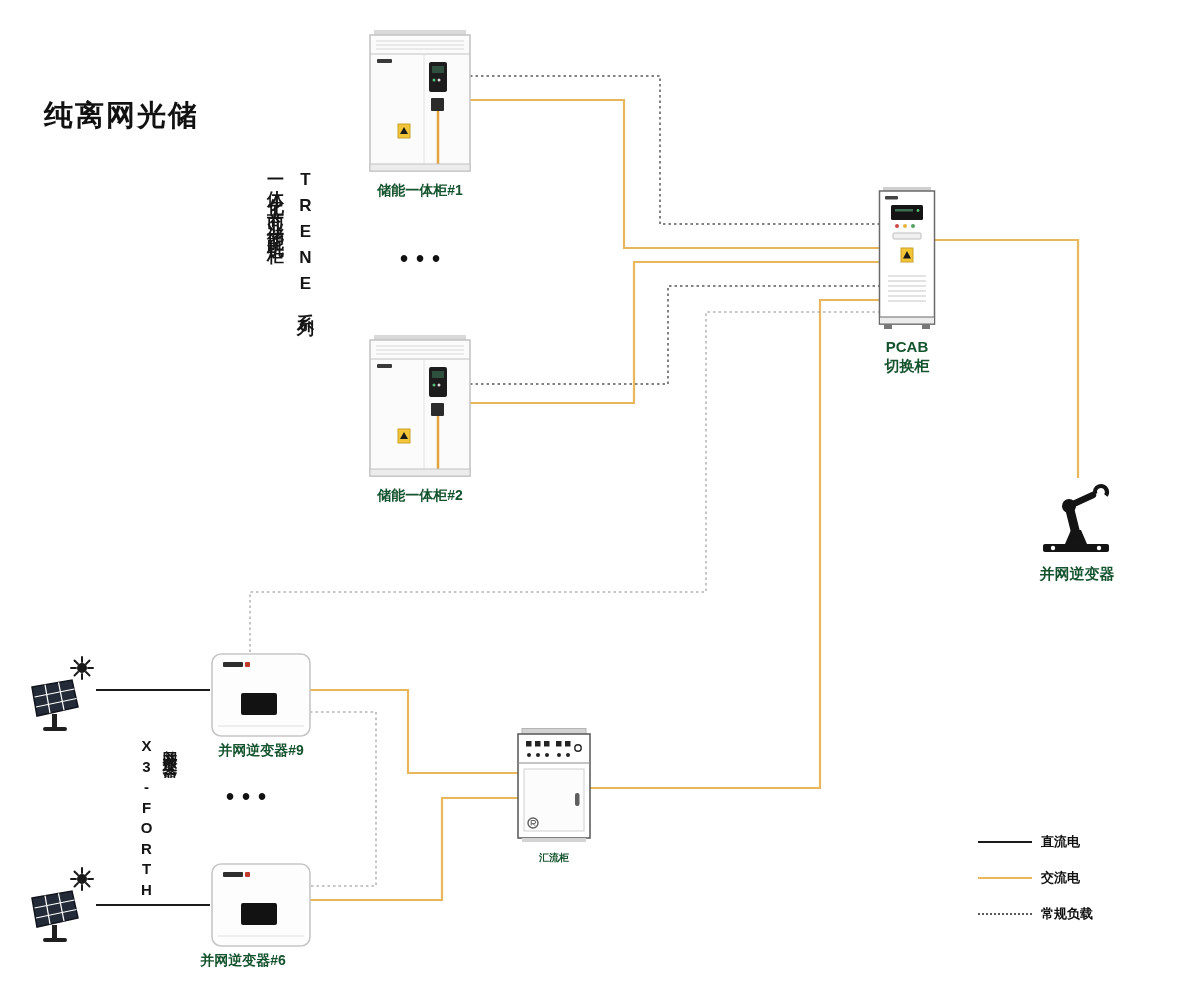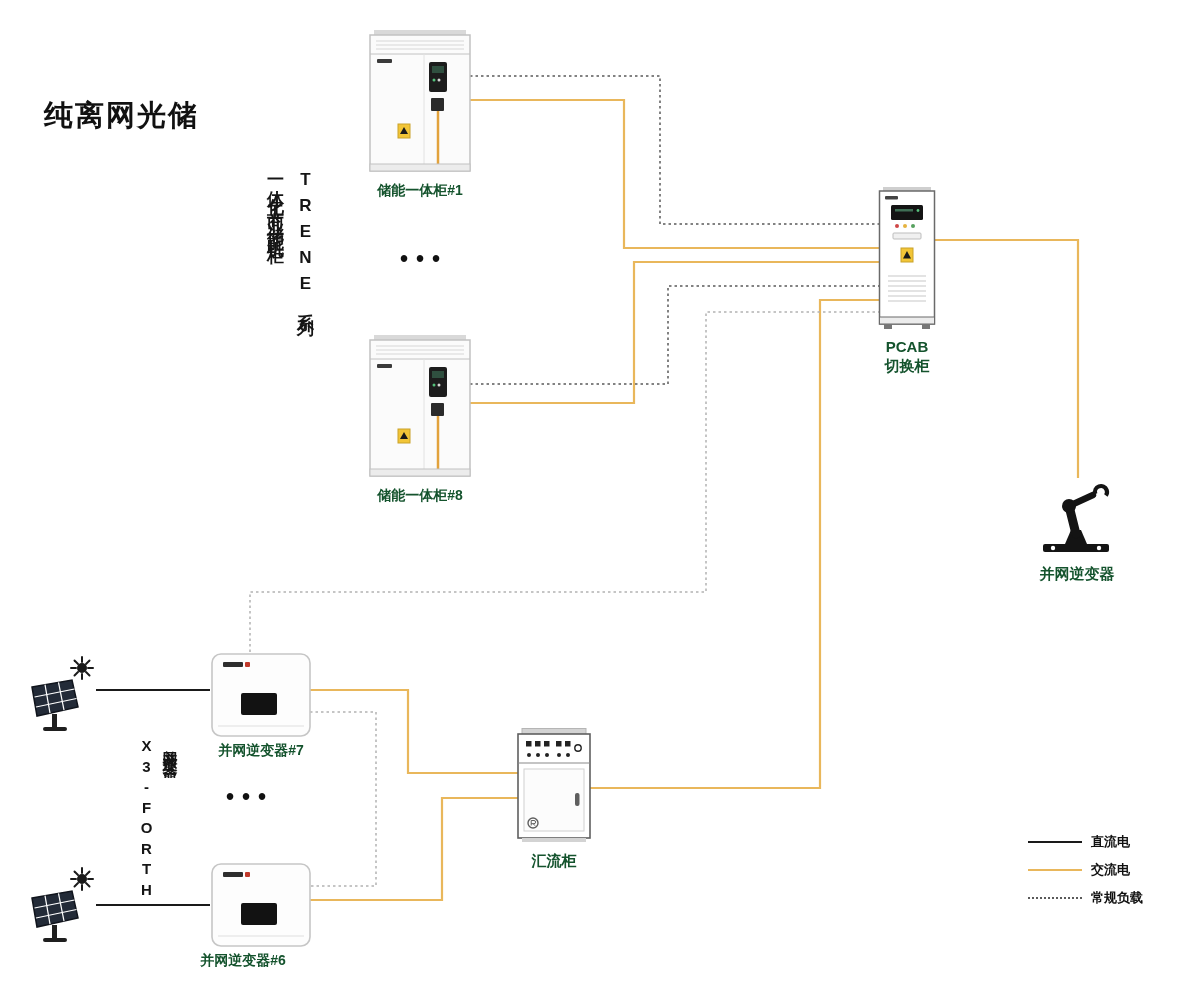--- a/index.html
+++ b/index.html
@@ -12,21 +12,21 @@
   .page-title{position:absolute;left:44px;top:96px;font-size:29px;font-weight:600;letter-spacing:2px;color:#111;}
   .device{position:absolute;}
   .dev-label{position:absolute;font-size:14px;font-weight:700;text-align:center;color:#14532d;line-height:1.25;}
   .vblock{position:absolute;display:flex;align-items:flex-start;}
   .vcol{writing-mode:vertical-rl;text-orientation:upright;font-weight:700;color:#151515;}
   .vblock-a{left:264px;top:170px;gap:7px;}
   .vblock-a .vcol{font-size:17px;letter-spacing:7px;}
   .vblock-b{left:138px;top:737px;gap:5px;}
   .vblock-b .vcol{font-size:15px;letter-spacing:3.5px;}
   .dots{position:absolute;font-size:23px;font-weight:700;letter-spacing:8px;color:#111;}
-  .legend{position:absolute;left:1028px;top:833px;display:flex;flex-direction:column;gap:10px;}
+  .legend{position:absolute;left:978px;top:833px;display:flex;flex-direction:column;gap:18px;}
   .legend-row{display:flex;align-items:center;gap:9px;}
   .legend-swatch{width:54px;height:0;}
   .legend-label{font-size:13px;font-weight:700;color:#111;}
 </style>
 </head>
 <body>
 
 <div class="abs" style="width:1200px;height:1000px;">
 
   <svg id="wires" width="1200" height="1000">
@@ -99,21 +99,21 @@
       <rect x="64" y="38" width="12" height="7" fill="#2f4f3f"></rect>
       <circle cx="66" cy="52" r="1.5" fill="#53c07a"></circle>
         <circle cx="71" cy="52" r="1.5" fill="#d7d7d7"></circle>
       <rect x="63" y="70" width="13" height="13" rx="1" fill="#2b2b2b"></rect>
       <path d="M70 83 L70 136" stroke="#E2A23C" stroke-width="2.5" fill="none"></path>
       <rect x="30" y="96" width="12" height="14" fill="#f2c537" stroke="#c9a22b"></rect>
       <path d="M36 99 L40 106 L32 106 Z" fill="#1a1a1a"></path>
       <rect x="2" y="136" width="100" height="7" fill="#ececec" stroke="#c2c2c2"></rect>
     </svg>
   </div>
-  <div class="dev-label" style="left:358px;top:487px;width:124px;">储能一体柜#8</div>
+  <div class="dev-label" style="left:358px;top:487px;width:124px;">储能一体柜#2</div>
 
   <div class="device" style="left:878px;top:186px;">
     <svg viewBox="0 0 58 146" width="58" height="146">
       <rect x="5" y="1" width="48" height="5" fill="#cfcfcf"></rect>
       <rect x="1.5" y="5" width="55" height="133" fill="#ffffff" stroke="#6a6a6a" stroke-width="1.5"></rect>
       <rect x="7" y="10" width="13" height="3.5" rx="1" fill="#444"></rect>
       <rect x="13" y="19" width="32" height="15" rx="1.5" fill="#141414"></rect>
       <rect x="17" y="23" width="18" height="2.5" fill="#3f6f55"></rect>
       <circle cx="40" cy="24.5" r="1.4" fill="#57c27d"></circle>
       <circle cx="19" cy="40" r="2" fill="#cf4747"></circle>
@@ -207,21 +207,21 @@
 
   <div class="device" style="left:210px;top:652px;">
     <svg viewBox="0 0 102 86" width="102" height="86">
       <rect x="2" y="2" width="98" height="82" rx="9" fill="#fdfdfd" stroke="#c6c6c6" stroke-width="1.6"></rect>
       <rect x="13" y="10" width="20" height="5" rx="1" fill="#2e2e2e"></rect>
       <rect x="35" y="10" width="5" height="5" rx="1" fill="#c0392b"></rect>
       <rect x="31" y="41" width="36" height="22" rx="2" fill="#121212"></rect>
       <line x1="8" y1="74" x2="94" y2="74" stroke="#e8e8e8" stroke-width="1.5"></line>
     </svg>
   </div>
-  <div class="dev-label" style="left:199px;top:742px;width:124px;">并网逆变器#7</div>
+  <div class="dev-label" style="left:199px;top:742px;width:124px;">并网逆变器#9</div>
 
   <div class="dots" style="left:226px;top:784px;">•••</div>
 
   <div class="device" style="left:210px;top:862px;">
     <svg viewBox="0 0 102 86" width="102" height="86">
       <rect x="2" y="2" width="98" height="82" rx="9" fill="#fdfdfd" stroke="#c6c6c6" stroke-width="1.6"></rect>
       <rect x="13" y="10" width="20" height="5" rx="1" fill="#2e2e2e"></rect>
       <rect x="35" y="10" width="5" height="5" rx="1" fill="#c0392b"></rect>
       <rect x="31" y="41" width="36" height="22" rx="2" fill="#121212"></rect>
       <line x1="8" y1="74" x2="94" y2="74" stroke="#e8e8e8" stroke-width="1.5"></line>
@@ -249,21 +249,21 @@
       </g>
       <circle cx="62" cy="21" r="3.2" fill="none" stroke="#222" stroke-width="1.4"></circle>
       <line x1="2" y1="36" x2="74" y2="36" stroke="#8a8a8a" stroke-width="1.2"></line>
       <rect x="8" y="42" width="60" height="62" fill="#fcfcfc" stroke="#d0d0d0"></rect>
       <rect x="59" y="66" width="4.5" height="13" rx="2" fill="#5f5f5f"></rect>
       <circle cx="17" cy="96" r="5" fill="none" stroke="#5f5f5f" stroke-width="1.4"></circle>
       <path d="M15.2 98.5 L15.2 93.5 L18 93.5 A1.6 1.6 0 0 1 18 96.7 L15.2 96.7 M17.2 96.7 L19 98.7" stroke="#5f5f5f" stroke-width="1" fill="none"></path>
       <rect x="6" y="111" width="64" height="4" fill="#d3d3d3"></rect>
     </svg>
   </div>
-  <div class="dev-label" style="left:504px;top:852px;width:100px;font-size:15px;">汇流柜</div>
+  <div class="dev-label" style="left:504px;top:852px;width:100px;font-size:10px;">汇流柜</div>
 
   <div class="legend">
     <div class="legend-row">
       <span class="legend-swatch" style="border-top: 2px solid rgb(26, 26, 26);"></span>
       <span class="legend-label">直流电</span>
     </div>
     <div class="legend-row">
       <span class="legend-swatch" style="border-top: 2px solid rgb(233, 183, 91);"></span>
       <span class="legend-label">交流电</span>
     </div>

